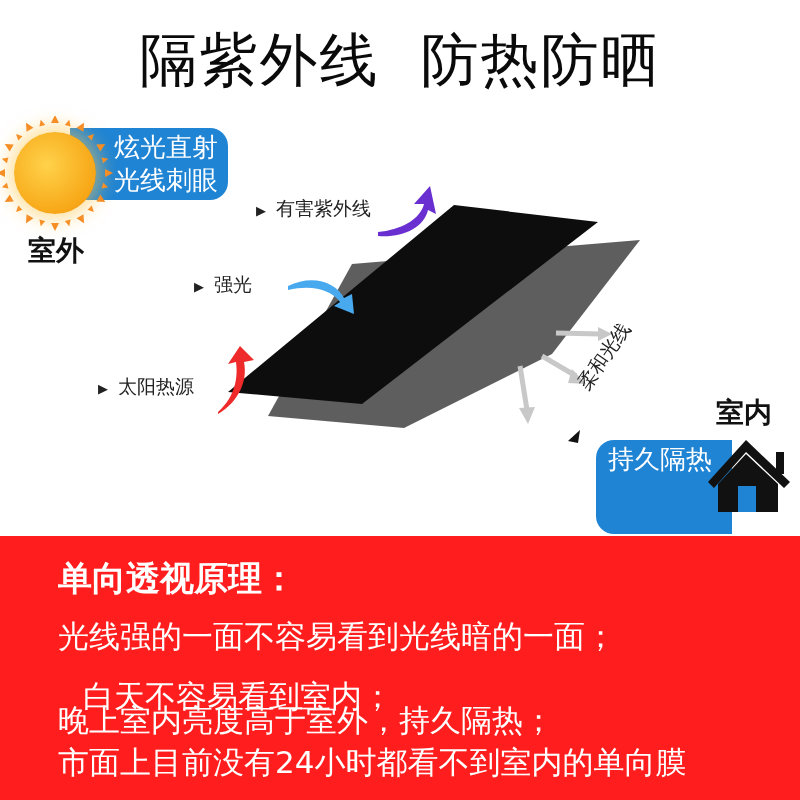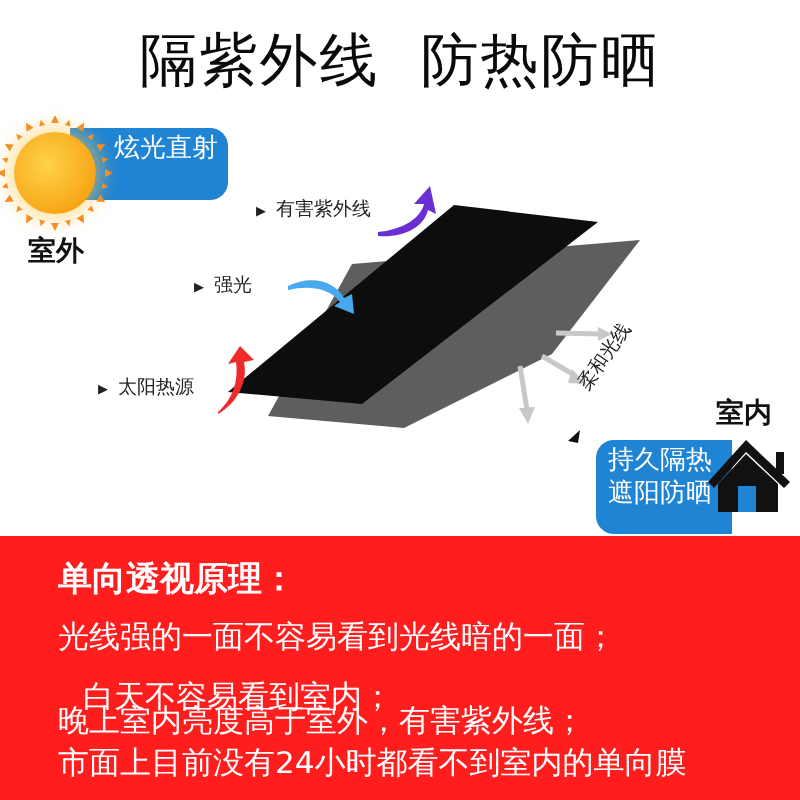--- a/index.html
+++ b/index.html
@@ -19,20 +19,21 @@
   .red-title{left:58px;top:556px;font-size:34px;font-weight:bold;color:#fff;}
   .red-line{left:58px;font-size:31px;color:#fff;white-space:nowrap;}
 </style>
 </head>
 <body>
 
 <div class="abs title">隔紫外线  防热防晒</div>
 
 <div class="abs badge badge-out">
   <span>炫光直射</span>
+  <span>光线刺眼</span>
 </div>
 <svg class="abs rays" width="125" height="115">
   <g fill="#f5861f" transform="translate(55,57)">
     <polygon points="-4,-50 4,-50 0,-58"></polygon>
       <polygon points="-4,50 4,50 0,58"></polygon>
     <polygon points="-50,-4 -50,4 -58,0"></polygon>
       <polygon points="50,-4 50,4 58,0"></polygon>
     <g transform="rotate(30)">
         <polygon points="-4,-50 4,-50 0,-58"></polygon>
         <polygon points="-4,50 4,50 0,58"></polygon>
@@ -90,27 +91,26 @@
 </svg>
 
 <div class="abs label" style="left:256px;top:196px;"><span class="tri">▶</span><span>有害紫外线</span></div>
 <div class="abs label" style="left:194px;top:272px;"><span class="tri">▶</span><span>强光</span></div>
 <div class="abs label" style="left:98px;top:374px;"><span class="tri">▶</span><span>太阳热源</span></div>
 <div class="abs label" style="left:572px;top:380px;transform:rotate(-55deg);transform-origin:left top;">柔和光线</div>
 
 <div class="abs place" style="left:716px;top:394px;">室内</div>
 <div class="abs badge badge-in">
   <span>持久隔热</span>
-  <span>遮阳防晒</span>
 </div>
 <svg class="abs" style="left:706px;top:434px;" width="86" height="80">
   <polygon points="40,6 84,48 78,54 40,18 8,54 2,48" fill="#111"></polygon>
   <rect x="70" y="18" width="8" height="22" fill="#111"></rect>
   <polygon points="40,20 72,50 72,78 12,78 12,50" fill="#111"></polygon>
   <rect x="32" y="52" width="18" height="26" fill="#1f84d4"></rect>
 </svg>
 
 <div class="abs red"></div>
 <div class="abs red-title">单向透视原理：</div>
 <div class="abs red-line" style="top:616px;">光线强的一面不容易看到光线暗的一面；</div>
 <div class="abs red-line" style="top:676px;margin-left:25px;">白天不容易看到室内；</div>
-<div class="abs red-line" style="top:700px;">晚上室内亮度高于室外，有害紫外线；</div>
+<div class="abs red-line" style="top:700px;">晚上室内亮度高于室外，持久隔热；</div>
 <div class="abs red-line" style="top:742px;">市面上目前没有24小时都看不到室内的单向膜</div>
 
 </body></html>

